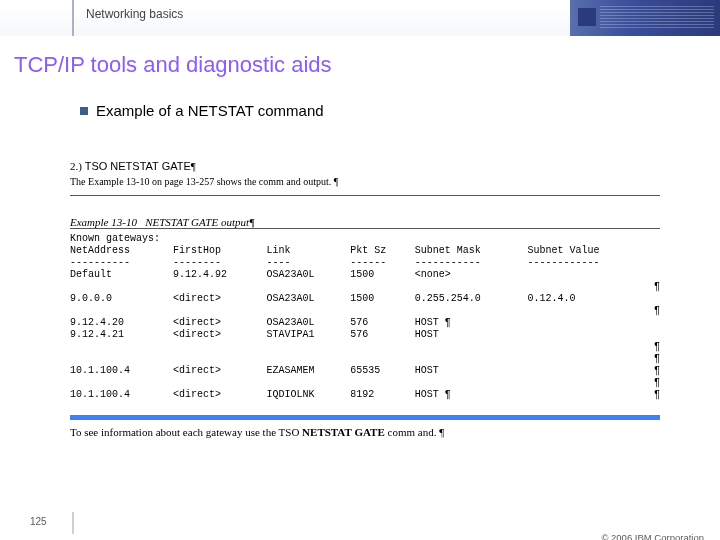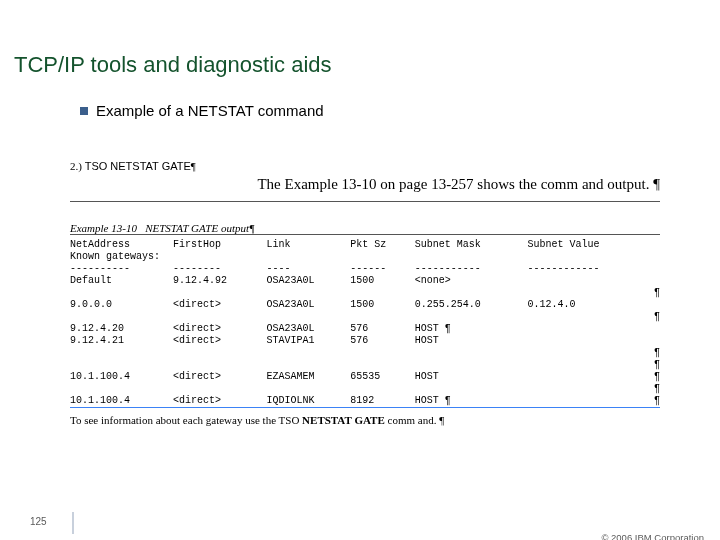--- a/index.html
+++ b/index.html
@@ -63,21 +63,21 @@
     top: 7px;
     font-size: 12px;
     color: #444;
   }
   
   .title {
     position: absolute;
     left: 14px;
     top: 52px;
     font-size: 22px;
-    color: #14532d;
+    color: #8b5cf6;
     letter-spacing: 0px;
   }
   
   .bullet-row {
     position: absolute;
     left: 80px;
     top: 102px;
     font-size: 15px;
     color: #000;
   }
@@ -98,23 +98,22 @@
     font-size: 10.5px;
   }
   .content .pilcrow { color:#000; }
   .content .line-cmd {
     font-family: Georgia, 'Times New Roman', serif;
     font-size: 11px;
     margin-bottom: 4px;
   }
   .content .line-desc {
     font-family: Georgia, 'Times New Roman', serif;
-    font-size: 15px;
+    font-size: 10px;
     margin-bottom: 0;
-    text-align: right;
   }
   .content .example-title {
     font-family: Georgia, 'Times New Roman', serif;
     font-style: italic;
     font-size: 11px;
     margin-top: 8px;
     padding-top: 20px;
     border-top: 1px solid #555;
   }
   .content .hr-thin {
@@ -136,23 +135,23 @@
   .content table.gate td:last-child {
     padding-right: 0;
   }
   .content table.gate td.pil {
     width: 10px;
     text-align: right;
   }
   .content .footer-note {
     font-family: Georgia, 'Times New Roman', serif;
     font-size: 11px;
-    margin-top: 0;
+    margin-top: 14px;
     padding-top: 6px;
-    border-top: 1px solid #3b82f6;
+    border-top: 5px solid #3b82f6;
   }
   .content .mono { font-family: Liberation Sans, sans-serif; }
   .content .b { font-weight: bold; }
   
   .footer {
     position: absolute;
     left: 0;
     bottom: 6px;
     width: 720px;
     height: 22px;
@@ -178,20 +177,27 @@
     top: 20px;
     font-size: 9.5px;
     color: #5a5a5a;
   }
 </style>
 </head>
 <body>
 
 <div class="slide">
 
+  <div class="banner">
+    <div class="banner-divider"></div>
+    <div class="banner-label">Networking basics</div>
+    <div class="banner-right">
+      <div class="lines"></div>
+    </div>
+  </div>
 
   <div class="title">TCP/IP tools and diagnostic aids</div>
 
   <div class="bullet-row">
     <span class="square-bullet"></span><span>Example of a NETSTAT command</span>
   </div>
 
   <div class="content">
 
     <div class="line-cmd">
@@ -207,33 +213,33 @@
     </div>
 
     <div class="example-title">
       <span>Example 13-10</span>
       &nbsp;&nbsp;<span>NETSTAT GATE output</span><span class="pilcrow">¶</span>
     </div>
     <div class="hr-thin"></div>
 
     <table class="gate">
       <tbody>
+        <tr>
+          <td colspan="7">Known gateways:</td>
+        </tr>
         <tr>
           <td>NetAddress</td>
           <td>FirstHop</td>
           <td>Link</td>
           <td>Pkt Sz</td>
           <td>Subnet Mask</td>
           <td>Subnet Value</td>
           <td class="pil"></td>
         </tr>
         <tr>
-          <td colspan="7">Known gateways:</td>
-        </tr>
-        <tr>
           <td>----------</td>
           <td>--------</td>
           <td>----</td>
           <td>------</td>
           <td>-----------</td>
           <td>------------</td>
           <td class="pil"></td>
         </tr>
 
       <tr>

